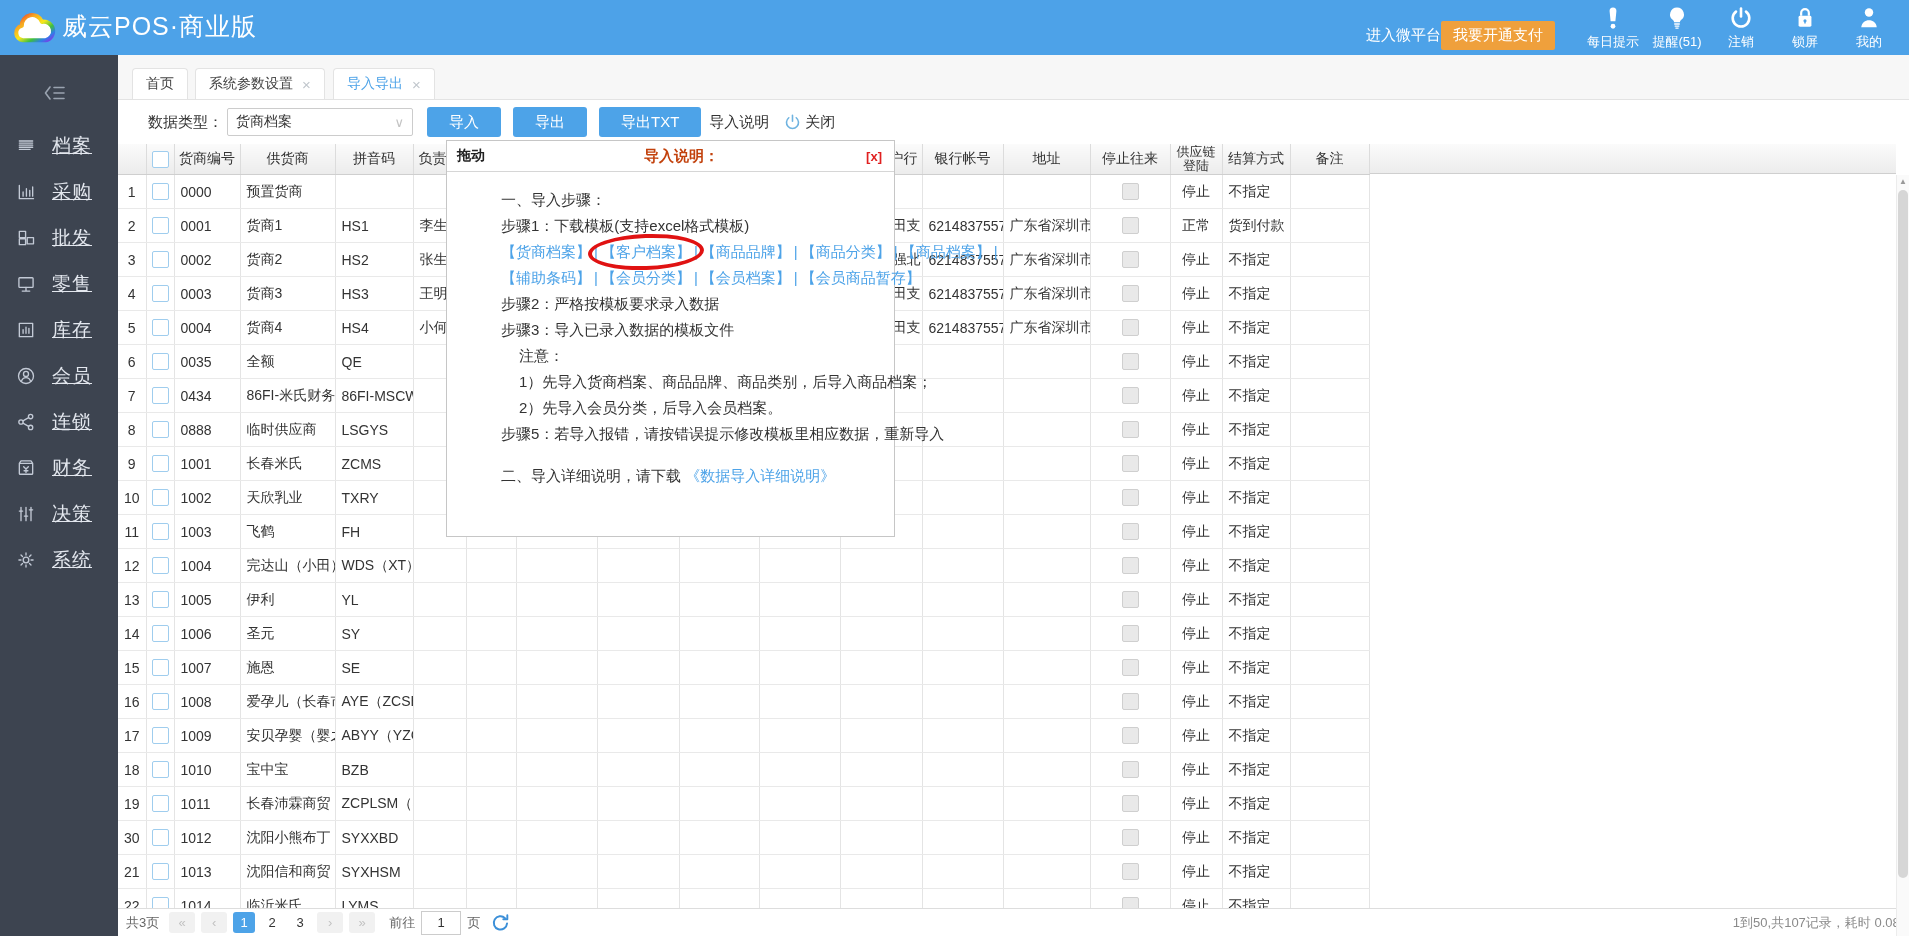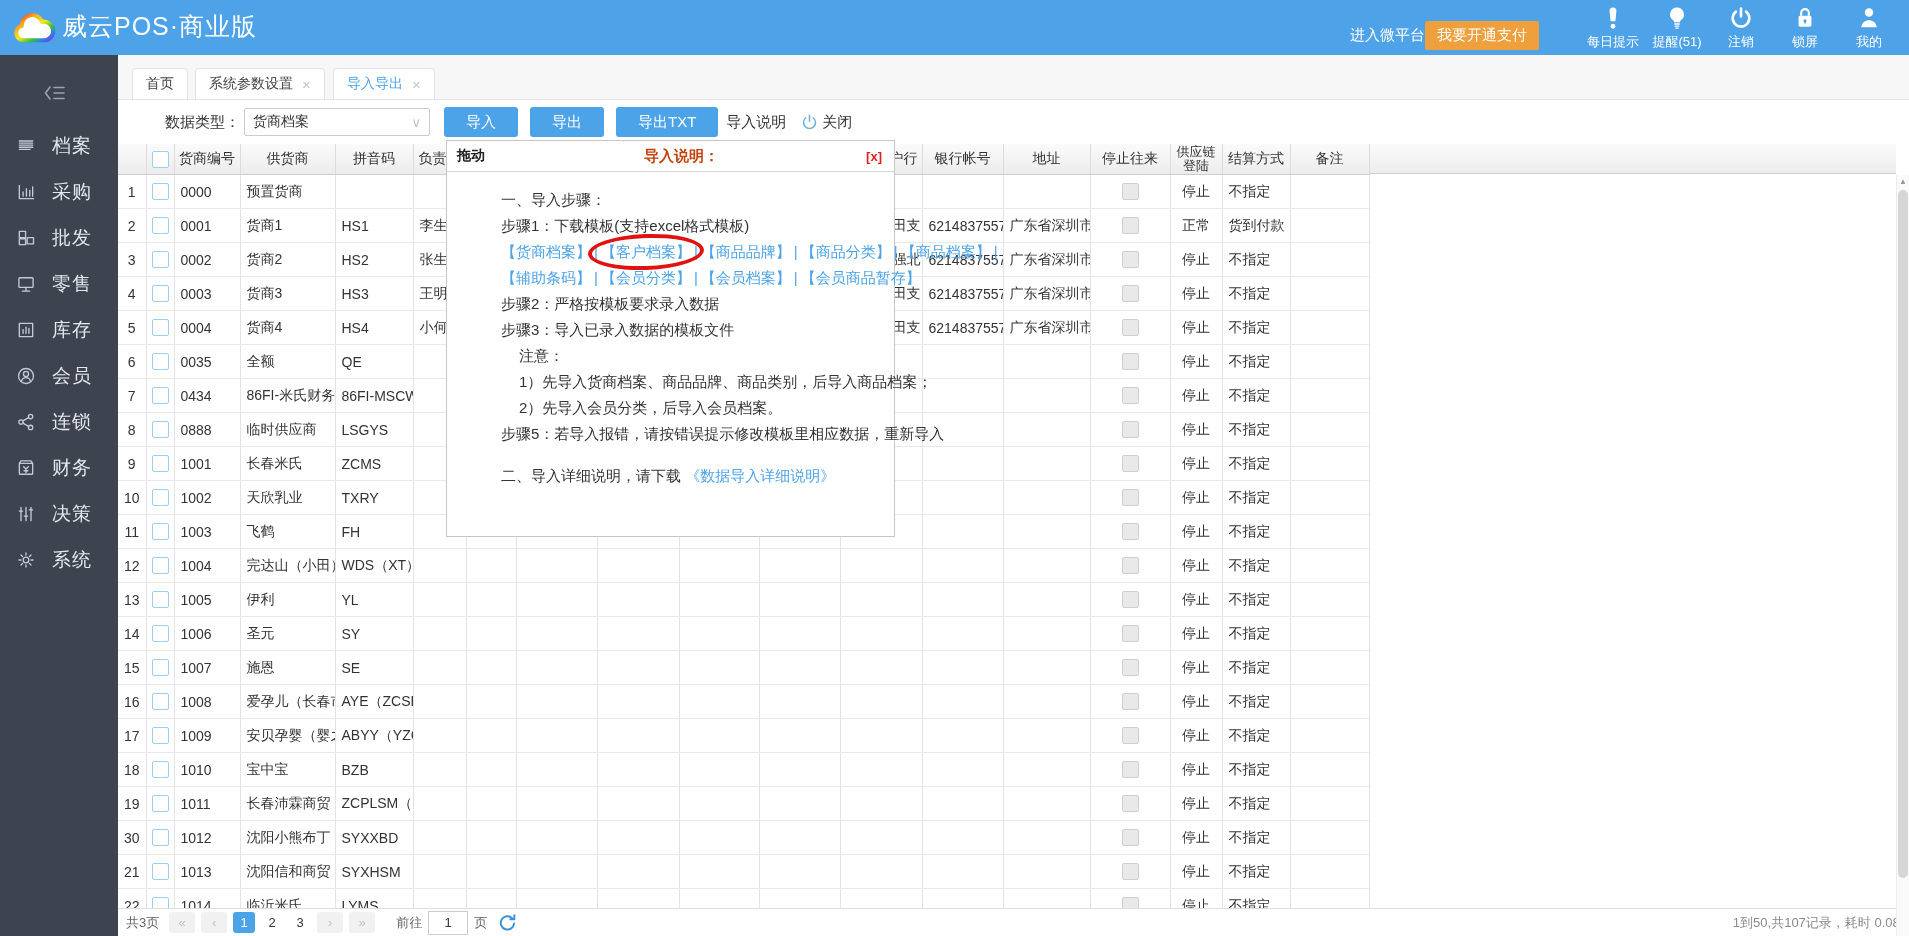--- a/index.html
+++ b/index.html
@@ -4,40 +4,40 @@
 <style>
   html,body{margin:0;padding:0;background:#fff;font-family:"Liberation Sans","DejaVu Sans",sans-serif;}
   #page{position:relative;width:1909px;height:936px;overflow:hidden;background:#fff;}
 
   
   .apphead{position:absolute;left:0;top:0;width:1909px;height:55px;background:#4da2e8;display:flex;align-items:center;}
   .logo{position:absolute;left:12px;top:9px;width:44px;height:38px;}
   .apptitle{position:absolute;left:62px;top:10px;color:#fff;font-size:25px;letter-spacing:1px;}
   .head-right{position:absolute;right:8px;top:0;height:55px;display:flex;align-items:flex-end;padding-bottom:4px;box-sizing:border-box;}
   .microlink{color:#fff;font-size:15px;padding-bottom:6px;cursor:pointer;}
-  .paybtn{background:#efa03c;color:#fff;font-size:15px;padding:5px 12px;border-radius:2px;margin-right:42px;margin-bottom:1px;cursor:pointer;white-space:nowrap;}
+  .paybtn{background:#efa03c;color:#fff;font-size:15px;padding:5px 12px;border-radius:2px;margin-right:26px;margin-bottom:1px;cursor:pointer;white-space:nowrap;}
   .qa-item{width:64px;display:flex;flex-direction:column;align-items:center;cursor:pointer;}
   .qa-icon{height:30px;display:flex;align-items:flex-end;justify-content:center;color:#fff;}
   .qa-label{color:#fff;font-size:13px;margin-top:2px;white-space:nowrap;}
 
   
   .sidebar{position:absolute;left:0;top:55px;width:118px;height:881px;background:#3d4450;}
   .collapse{margin:26px 0 14px 42px;color:#9aa3b0;cursor:pointer;}
   .side-item{height:46px;display:flex;align-items:center;padding-left:16px;color:#e3e7ee;cursor:pointer;}
   .side-icon{width:24px;height:22px;color:#c3cad6;margin-right:12px;display:flex;align-items:center;}
-  .side-label{font-size:19px;letter-spacing:1px;}
+  .side-label{font-size:19px;letter-spacing:1px;text-decoration:underline;}
 
   
   .tabstrip{position:absolute;left:118px;top:55px;right:0;height:45px;background:#f7f7f7;border-bottom:1px solid #e3e3e3;box-sizing:border-box;}
   .tab{position:absolute;bottom:0;height:31px;background:#fff;border:1px solid #e3e3e3;border-bottom:none;border-radius:4px 4px 0 0;display:inline-flex;align-items:center;padding:0 13px;font-size:14px;color:#444;cursor:pointer;box-sizing:border-box;}
   .tab.active{color:#4da3e8;}
   .tab-close{margin-left:9px;color:#c0c6cc;font-size:15px;line-height:1;}
 
   
-  .toolbar{position:absolute;left:118px;top:100px;right:0;height:44px;background:#fff;display:flex;align-items:center;padding-left:17px;}
+  .toolbar{position:absolute;left:118px;top:100px;right:0;height:44px;background:#fff;display:flex;align-items:center;}
   .dt-label{margin-left:30px;font-size:15px;color:#333;}
   .dt-select{width:186px;height:28px;border:1px solid #ccc;border-radius:2px;margin-left:4px;display:flex;align-items:center;justify-content:space-between;padding:0 8px;font-size:14px;color:#333;cursor:pointer;box-sizing:border-box;background:#fff;}
   .dt-chev{color:#c3c3c3;font-size:13px;}
   .tbtn{height:30px;background:#4da3e8;color:#fff;font-size:15px;border:none;border-radius:3px;margin-left:12px;padding:0 22px;cursor:pointer;}
   .tbtn.first{margin-left:14px;}
   .help-label{margin-left:8px;font-size:15px;color:#333;}
   .pwr-small{margin-left:14px;color:#6fb3e0;display:flex;align-items:center;cursor:pointer;}
   .close-label{margin-left:3px;font-size:15px;color:#333;cursor:pointer;}
 
   
@@ -52,21 +52,21 @@
   .head-extend{position:absolute;left:1369px;top:144px;right:13px;height:30px;background:linear-gradient(#fbfbfb,#ececec);border-bottom:1px solid #cfcfcf;box-sizing:border-box;}
   .cb{width:15px;height:15px;border:1px solid #9fcdee;background:#fff;border-radius:2px;margin:0 auto;}
   .cb.grey{border-color:#cfcfcf;background:#e9e9e9;}
 
   
   .pager{position:absolute;left:118px;right:0;top:908px;height:28px;background:#fff;border-top:1px solid #ddd;display:flex;align-items:center;font-size:13px;color:#666;box-sizing:border-box;}
   .pg-total{margin-left:8px;margin-right:10px;}
   .pbtn{min-width:26px;height:21px;background:#f1f1f1;color:#c2c2c2;border-radius:3px;display:inline-flex;align-items:center;justify-content:center;margin-right:6px;font-size:13px;cursor:pointer;}
   .pnum{min-width:22px;height:21px;display:inline-flex;align-items:center;justify-content:center;margin-right:6px;border-radius:3px;color:#333;cursor:pointer;font-size:13px;}
   .pnum.active{background:#4da3e8;color:#fff;}
-  .goto-label{margin-left:15px;}
+  .goto-label{margin-left:8px;}
   .goto-input{width:34px;height:20px;border:1px solid #ccc;text-align:center;font-size:13px;margin:0 6px;color:#333;}
   .refresh{margin-left:10px;color:#3b8fd8;display:flex;align-items:center;cursor:pointer;}
   .pg-summary{margin-left:auto;margin-right:2px;color:#8a8a8a;font-size:13px;white-space:nowrap;}
 
   
   .vscroll{position:absolute;right:0;top:175px;bottom:0;width:13px;background:#fafafa;border-left:1px solid #ececec;box-sizing:border-box;}
   .varrow{height:14px;text-align:center;font-size:8px;color:#999;line-height:14px;}
   .vthumb{position:absolute;left:1px;top:15px;width:10px;height:688px;background:#d6d6d6;border-radius:5px;}
 
   

